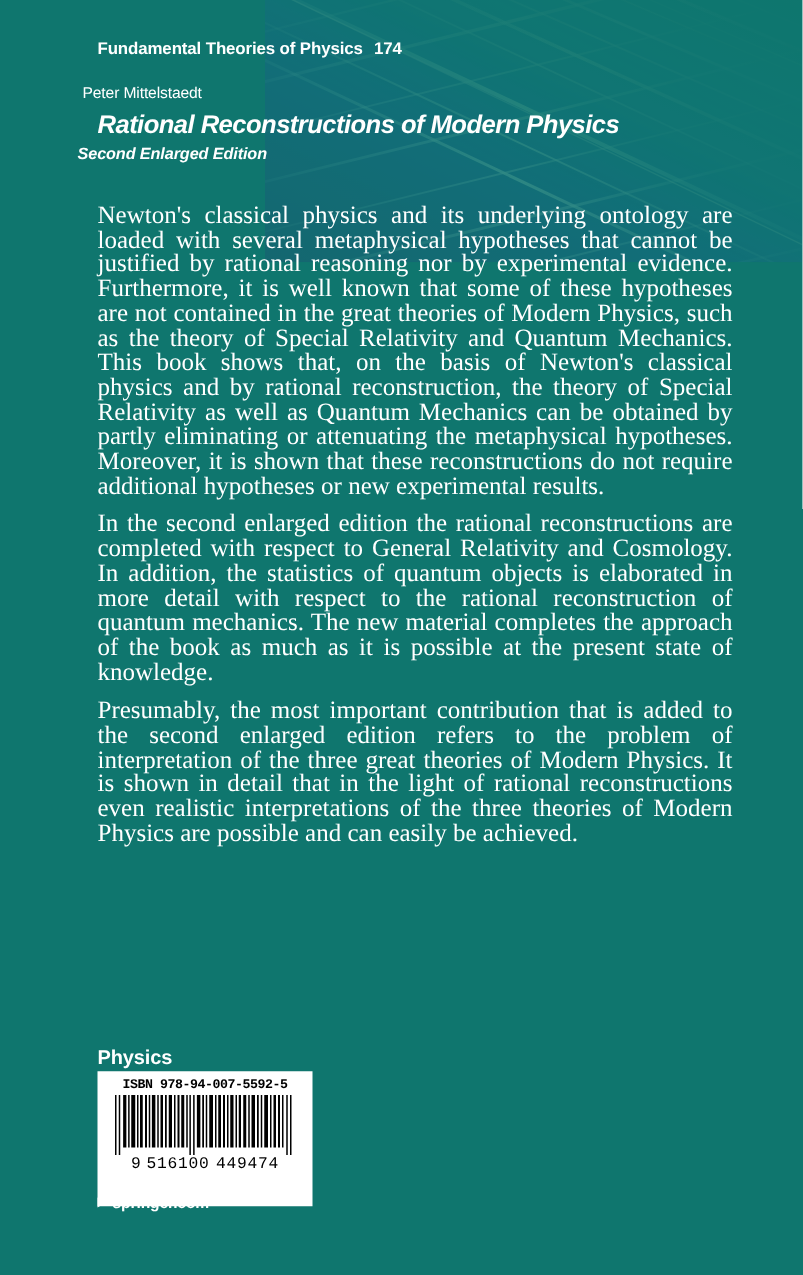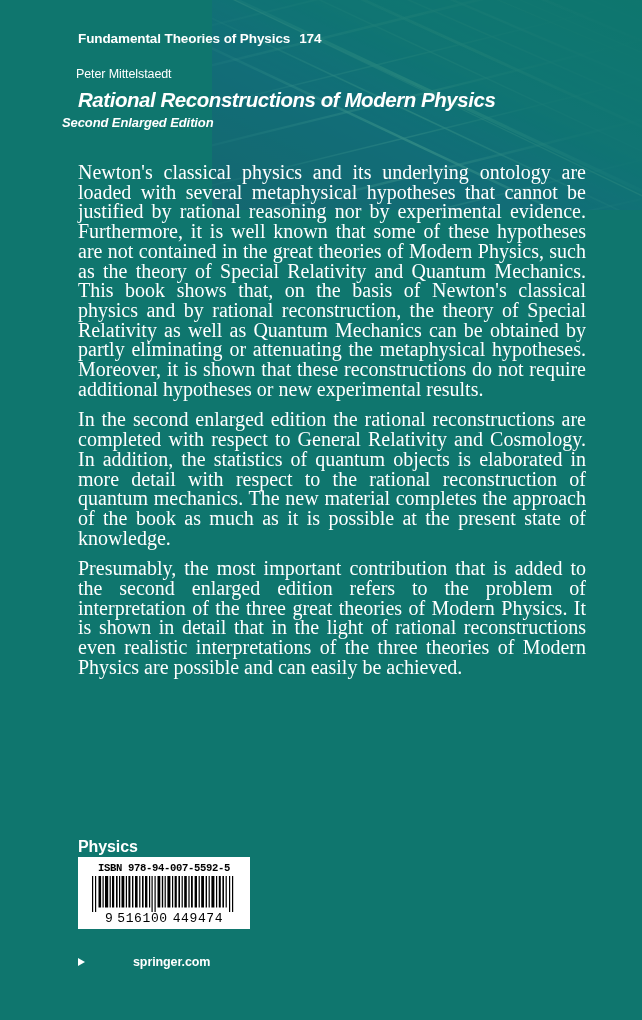--- a/index.html
+++ b/index.html
@@ -45,21 +45,21 @@
     letter-spacing: -0.1px;
     white-space: nowrap;
   }
   .series-number {
     margin-left: 9px;
   }
 
   
   .author {
     position: absolute;
-    left: 76px;
+    left: 66px;
     top: 67px;
     font-size: 12.5px;
     color: #ffffff;
     letter-spacing: -0.1px;
     white-space: nowrap;
   }
 
   
   .title {
     position: absolute;
@@ -117,21 +117,21 @@
     color: #ffffff;
     letter-spacing: -0.1px;
   }
 
   
   .barcode-box {
     position: absolute;
     left: 78px;
     top: 857px;
     width: 172px;
-    height: 72px;
+    height: 108px;
     background: #ffffff;
     box-sizing: border-box;
     padding: 5px 6px 3px 6px;
     display: flex;
     flex-direction: column;
     align-items: center;
   }
   .isbn-text {
     font-family: "Liberation Mono", monospace;
     font-size: 10.6px;
@@ -162,21 +162,20 @@
   }
 
   
   .springer {
     position: absolute;
     left: 78px;
     top: 955px;
     display: flex;
     align-items: center;
     white-space: nowrap;
-    gap: 43px;
   }
   .springer-arrow {
     width: 0;
     height: 0;
     border-left: 7px solid #ffffff;
     border-top: 4.5px solid transparent;
     border-bottom: 4.5px solid transparent;
     margin-right: 5px;
   }
   .springer-text {

